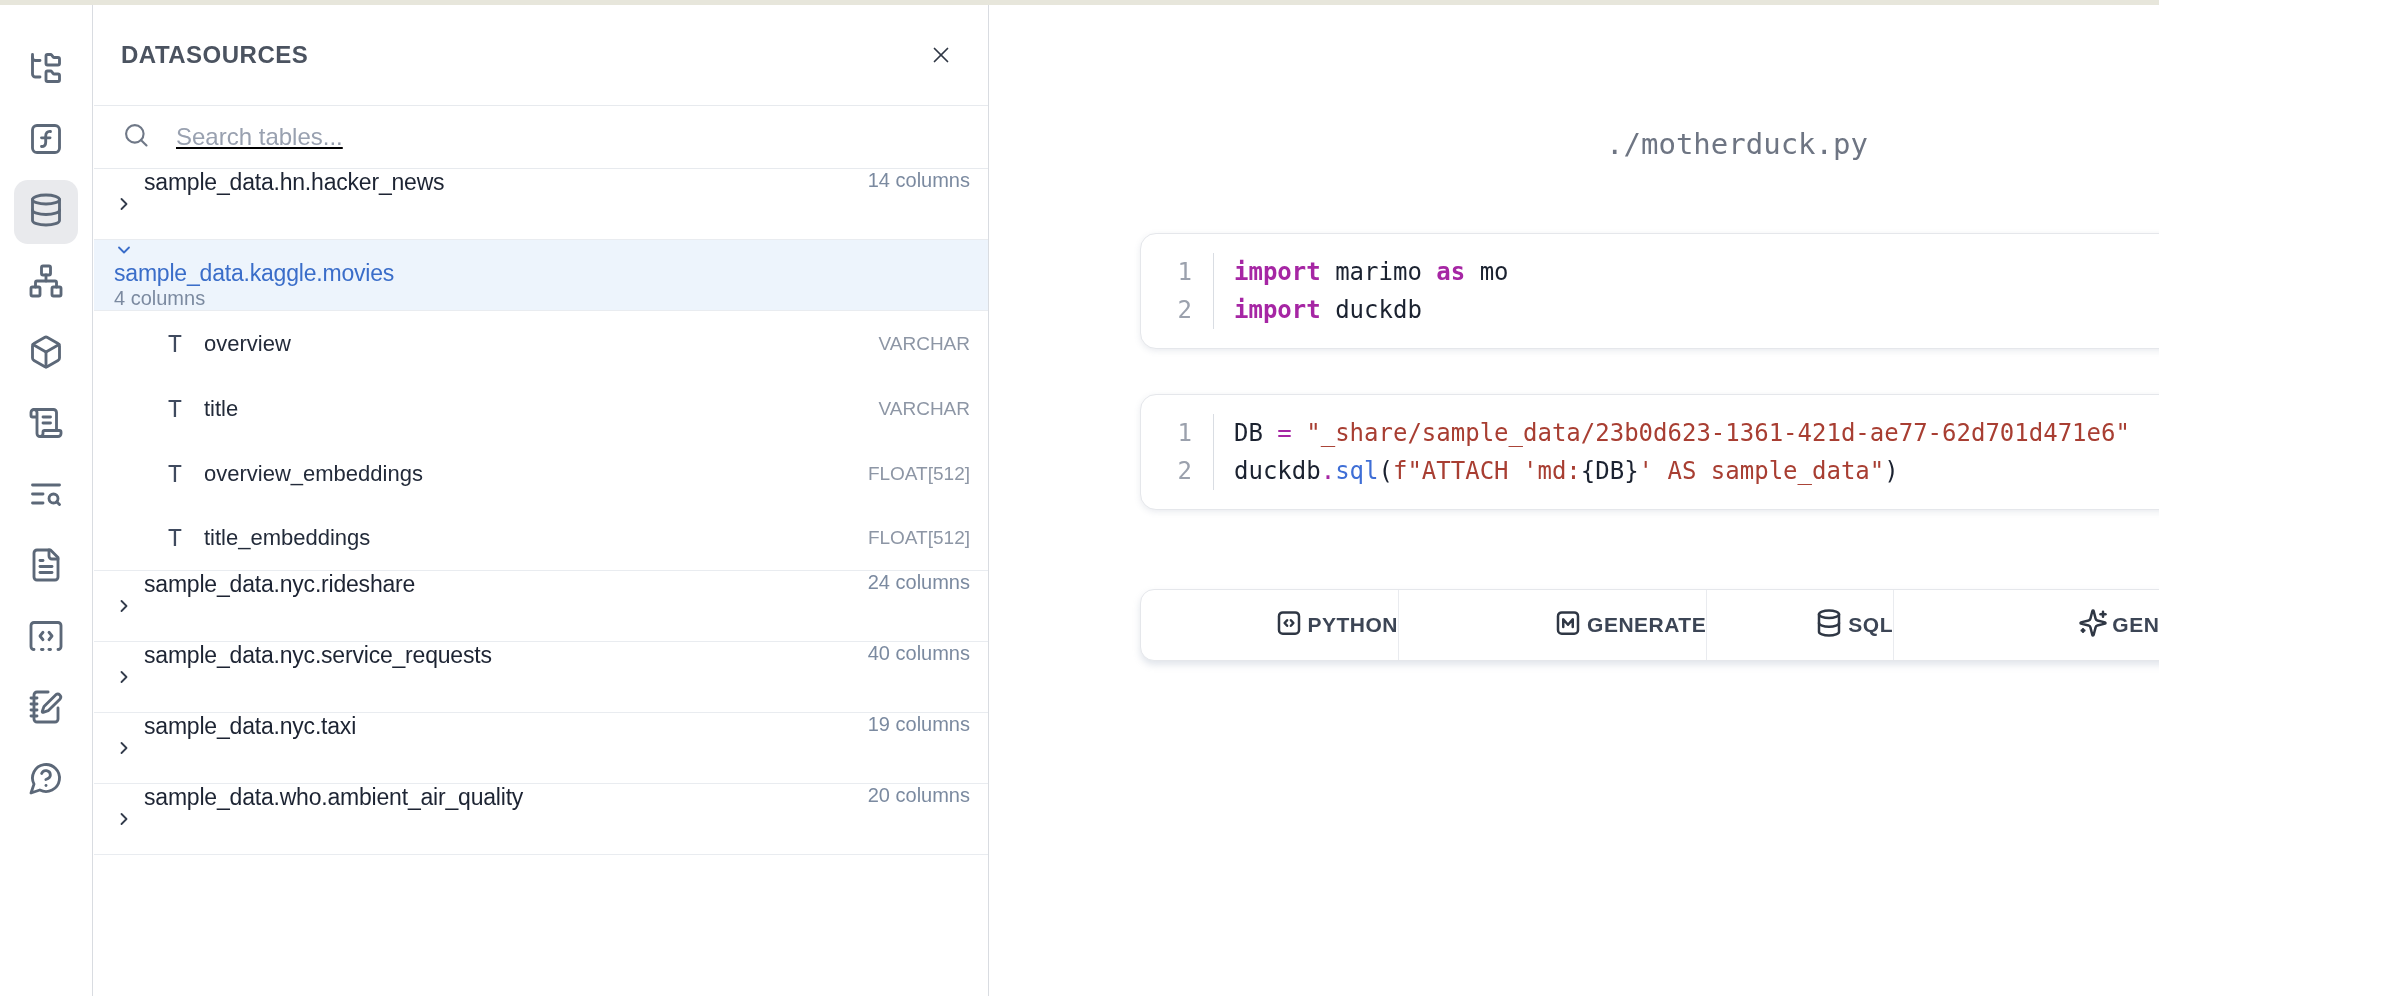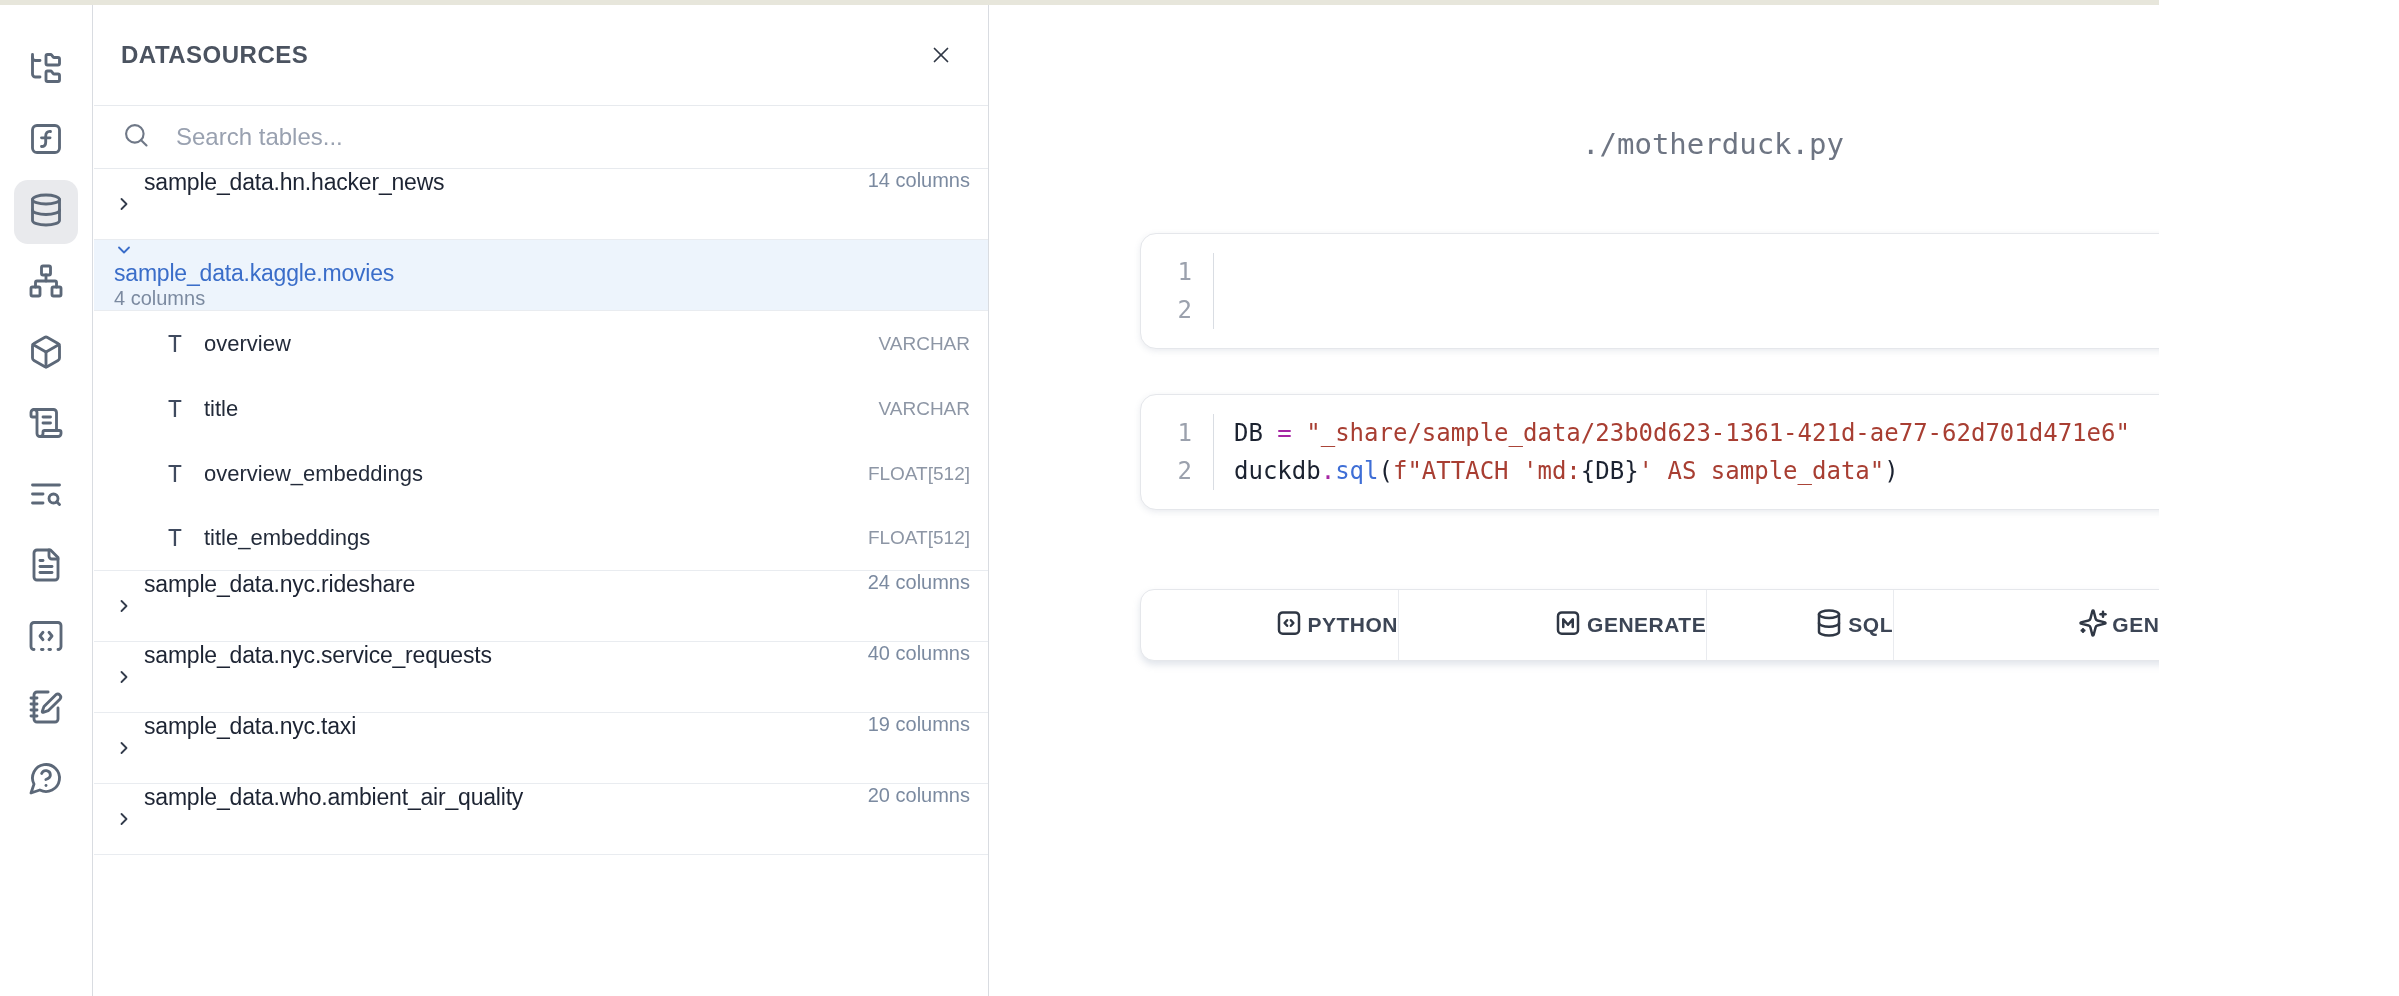--- a/index.html
+++ b/index.html
@@ -17,21 +17,21 @@
 
   
   .panel{position:absolute;left:94px;top:5px;bottom:0;width:895px;background:#fff;
          border-right:1px solid #d9dce1;display:flex;flex-direction:column;box-sizing:border-box;}
   .panel-header{height:100px;flex:0 0 auto;display:flex;align-items:center;justify-content:space-between;
                 padding:0 32px 0 27px;border-bottom:1px solid #e7eaee;}
   .panel-title{font-size:24px;font-weight:bold;color:#4b5360;letter-spacing:.5px;}
   .close-btn{width:30px;height:30px;display:flex;align-items:center;justify-content:center;color:#2f3744;cursor:pointer;}
   .close-btn svg{width:26px;height:26px;}
   .search-row{height:62px;flex:0 0 auto;display:flex;align-items:center;padding-left:28px;
-              border-bottom:1px solid #e7eaee;}
+              border-bottom:1px solid #e7eaee;text-decoration:underline;}
   .search-row svg{width:28px;height:28px;color:#6f7887;flex:0 0 auto;}
   .search-input{border:none;outline:none;margin-left:24px;flex:1;font-size:24px;color:#333;
                 font-family:"Liberation Sans",sans-serif;background:transparent;}
   .search-input::placeholder{color:#99a1b0;}
   .rows{flex:1;overflow:hidden;}
   .trow{height:71px;display:flex;padding:0 18px 0 20px;box-sizing:border-box;
         border-bottom:1px solid #e9ecf0;cursor:pointer;}
   .trow .chev{width:30px;display:flex;align-items:center;color:#333c4c;flex:0 0 auto;}
   .trow .chev svg{width:20px;height:20px;}
   .tname{flex:1;font-size:23px;color:#1d2433;letter-spacing:-.2px;}
@@ -45,21 +45,21 @@
   .ctype{font-size:19px;color:#8d96a5;}
 
   
   .main{position:absolute;left:990px;top:5px;right:0;bottom:0;background:#fff;}
   .iconbtn{position:absolute;width:56px;height:56px;border-radius:50%;background:#fff;
            border:1.5px solid #d8d8dd;box-shadow:0 3px 5px rgba(0,0,0,.16);box-sizing:border-box;
            display:flex;align-items:center;justify-content:center;color:#4b5563;cursor:pointer;}
   .iconbtn svg{width:30px;height:30px;}
   #menu-btn{left:1257px;top:24px;}
   #settings-btn{left:1337px;top:24px;}
-  .filename{position:absolute;top:122px;left:132px;width:1182px;text-align:center;
+  .filename{position:absolute;top:122px;left:156px;width:1182px;text-align:center;
             font-family:"DejaVu Sans Mono",monospace;font-size:29px;color:#6e7583;cursor:pointer;}
 
   .cell{position:absolute;left:150px;width:1182px;background:#fff;border:1px solid #e5e7eb;border-radius:16px;
         box-shadow:0 2px 6px rgba(100,116,139,.14);display:flex;box-sizing:border-box;
         font-family:"DejaVu Sans Mono",monospace;font-size:24px;line-height:38px;padding:19px 0;}
   #cell-1{top:228px;}
   #cell-2{top:389px;}
   .gutter{width:73px;flex:0 0 auto;text-align:right;padding-right:21px;box-sizing:border-box;
           color:#9ba1ad;border-right:1px solid #d9dde3;}
   .codecol{padding-left:20px;white-space:pre;}
@@ -287,20 +287,21 @@
           </svg></span>
     </div>
 
     <div class="filename">./motherduck.py</div>
 
     <div class="cell" id="cell-1">
       <div class="gutter">
           <div>1</div>
           <div>2</div>
         </div>
+      <div class="codecol"><div class="cm-line"><span class="tok-kw">import</span><span class="tok-pl"> marimo </span><span class="tok-kw">as</span><span class="tok-pl"> mo</span></div><div class="cm-line"><span class="tok-kw">import</span><span class="tok-pl"> duckdb</span></div></div>
     </div>
 
     <div class="cell" id="cell-2">
       <div class="gutter">
           <div>1</div>
           <div>2</div>
         </div>
       <div class="codecol"><div class="cm-line"><span class="tok-pl">DB </span><span class="tok-op">=</span><span class="tok-pl"> </span><span class="tok-str">"_share/sample_data/23b0d623-1361-421d-ae77-62d701d471e6"</span></div><div class="cm-line"><span class="tok-pl">duckdb</span><span class="tok-op">.</span><span class="tok-fn">sql</span><span class="tok-pl">(</span><span class="tok-str">f"ATTACH 'md:</span><span class="tok-pl">{DB}</span><span class="tok-str">' AS sample_data"</span><span class="tok-pl">)</span></div></div>
     </div>
 

